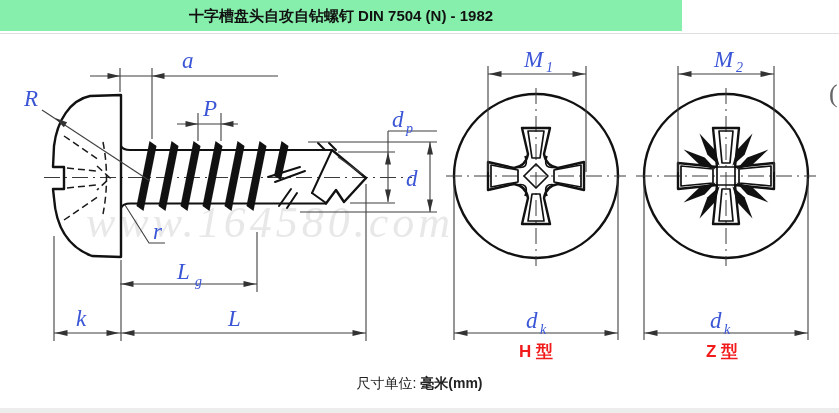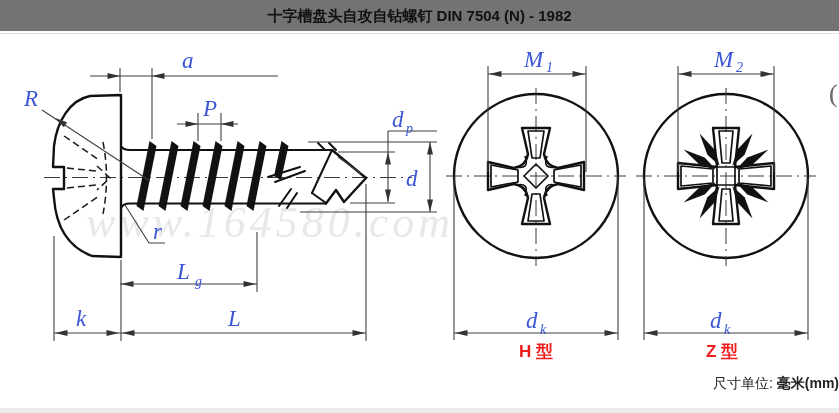--- a/index.html
+++ b/index.html
@@ -1,22 +1,22 @@
 <!DOCTYPE html>
 <html><head>
 <meta charset="utf-8">
 <style>
   html,body{margin:0;padding:0;}
   body{width:839px;height:413px;position:relative;background:#fff;overflow:hidden;
        font-family:"Liberation Sans",sans-serif;}
-  .header{position:absolute;left:0;top:0;width:839px;height:31px;background:#737373;
+  .header{position:absolute;left:0;top:0;width:682px;height:31px;background:#86efac;
           text-align:center;line-height:31px;font-size:15px;font-weight:bold;color:#111;}
   .sep-top{position:absolute;left:0;top:33px;width:839px;height:1px;background:#e0e0e0;}
   .sep-bottom{position:absolute;left:0;top:408px;width:839px;height:5px;background:#ededed;}
-  .footer{position:absolute;left:0;top:375px;width:839px;text-align:right;
+  .footer{position:absolute;left:0;top:375px;width:839px;text-align:center;
           font-size:14px;color:#222;}
   .footer b{font-weight:bold;}
   svg.drawing{position:absolute;left:0;top:0;}
   
   .bold{stroke:#111;stroke-width:2.4;fill:none;stroke-linecap:round;stroke-linejoin:round;}
   .bold2{stroke:#111;stroke-width:2;fill:none;stroke-linecap:round;}
   .thin{stroke:#3f3f3f;stroke-width:1.1;fill:none;}
   .center{stroke:#3a3a3a;stroke-width:1;fill:none;stroke-dasharray:16 5 2 5;}
   .hidden-line{stroke:#1a1a1a;stroke-width:1.5;fill:none;stroke-dasharray:7 4;}
   .inner{stroke:#111;stroke-width:1.7;fill:none;stroke-linejoin:round;}

